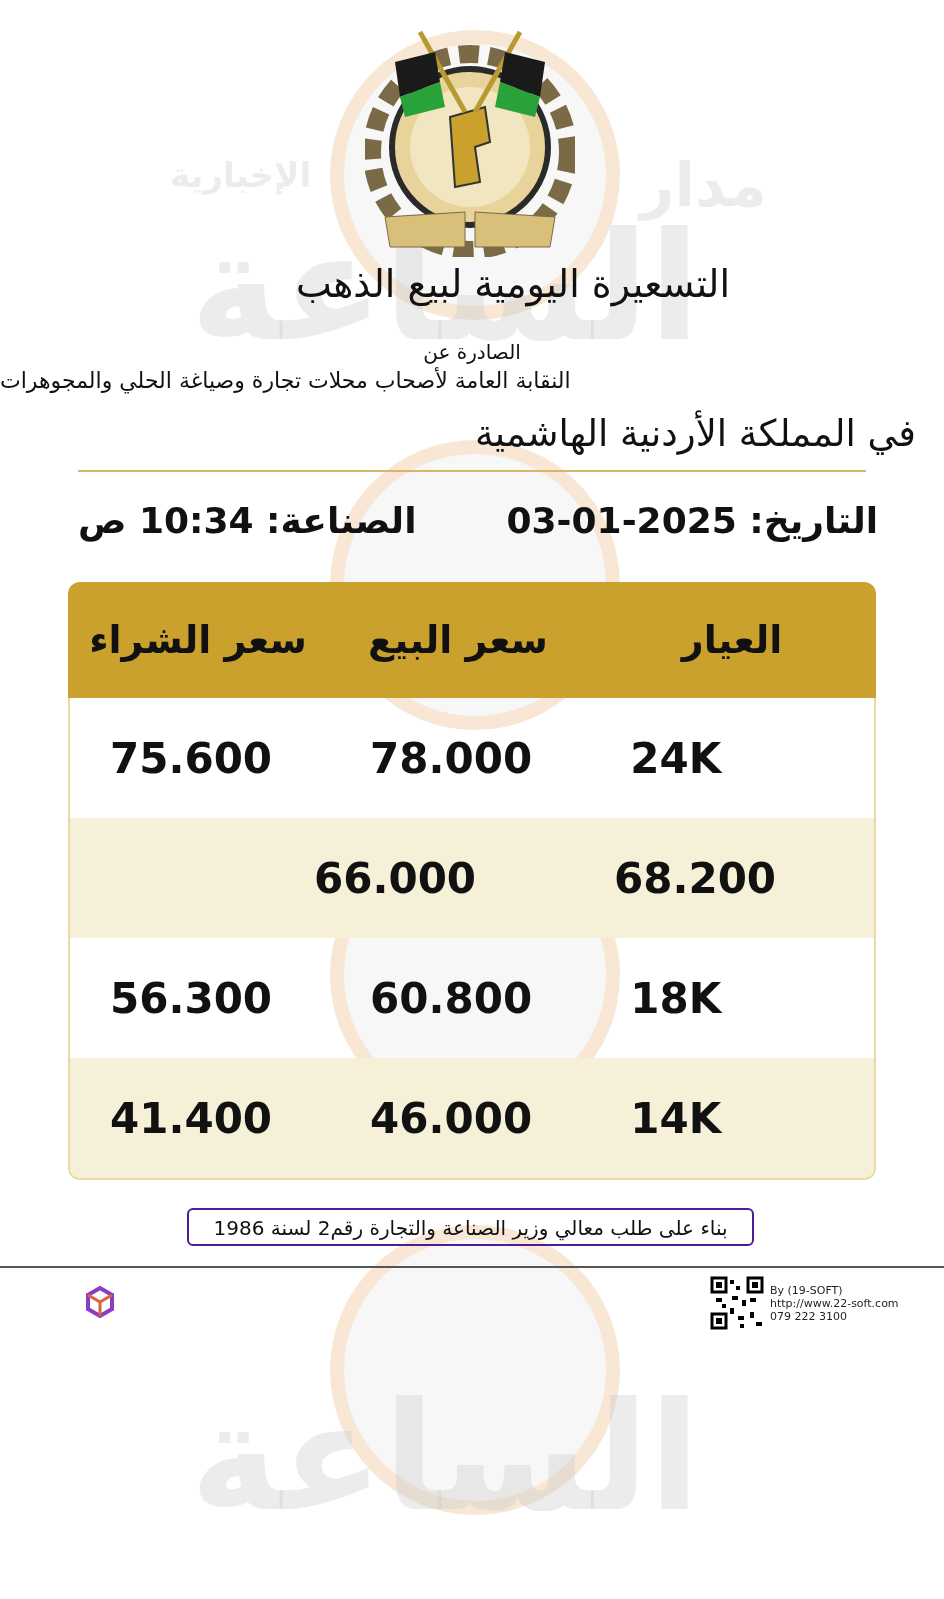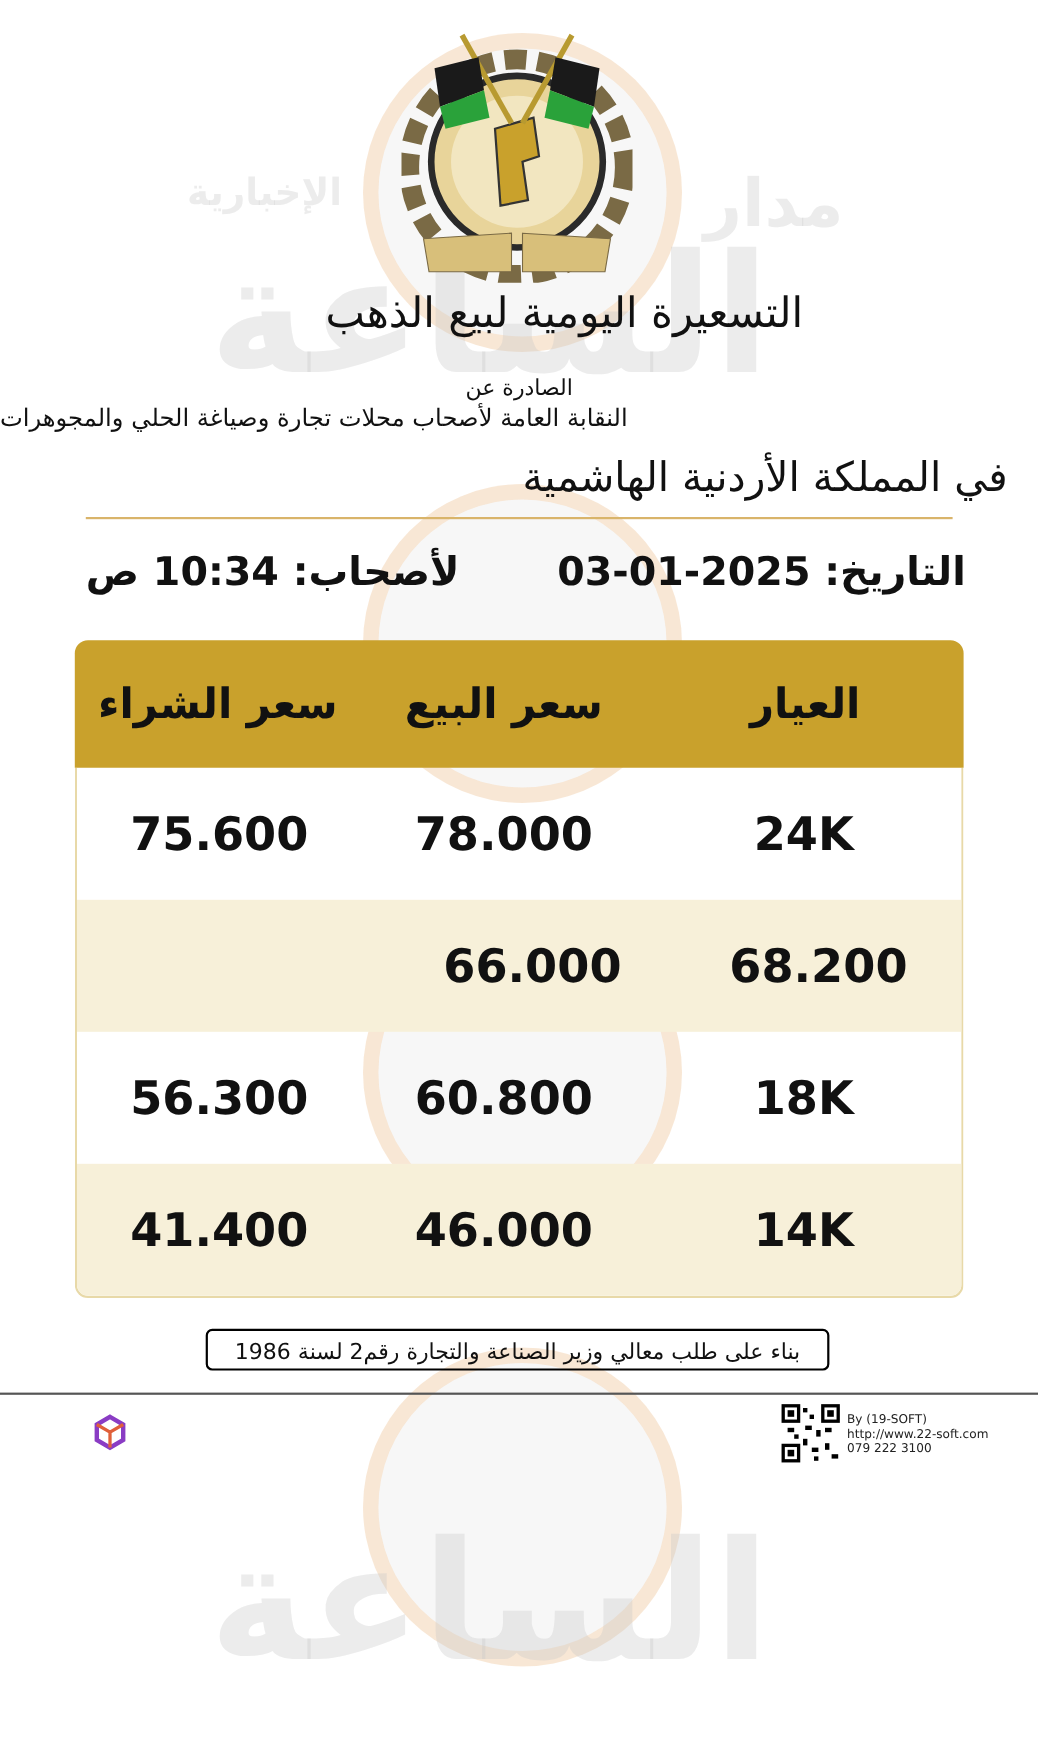--- a/index.html
+++ b/index.html
@@ -18,22 +18,22 @@
   .datetime { position:absolute; top:500px; left:78px; width:800px; height:56px; direction:rtl; font-weight:bold; font-size:36px; }
   .dt-date { position:absolute; right:0; top:0; }
   .dt-time { position:absolute; left:0; top:0; }
   .table { position:absolute; left:68px; top:582px; width:808px; height:600px; }
   .thead { height:116px; background:#c9a12c; border-radius:12px 12px 0 0; display:flex; direction:rtl; align-items:center; font-weight:bold; font-size:38px; }
   .thead div { text-align:center; }
   .c1 { width:260px; } .c2 { width:260px; } .c3 { width:288px; }
   .tbody { border:2px solid #e8d9a8; border-top:none; border-radius:0 0 12px 12px; overflow:hidden; }
   .row { height:120px; display:flex; direction:rtl; align-items:center; font-family:"DejaVu Sans", sans-serif; font-weight:bold; font-size:42px; }
   .row:nth-child(even) { background:#f7f0d9; }
-  .row div { text-align:center; }
-  .note { position:absolute; top:1208px; left:187px; width:567px; height:38px; border:2px solid #000000; border-radius:6px;
+  .row div { text-align:left;padding-left:40px; }
+  .note { position:absolute; top:1208px; left:187px; width:567px; height:38px; border:2px solid #4c1d95; border-radius:6px;
           text-align:center; font-size:20px; line-height:36px; direction:rtl; box-sizing:border-box; }
   .hr-bottom { position:absolute; top:1266px; left:0; width:944px; height:2px; background:#555; }
   .qr { position:absolute; left:710px; top:1276px; width:54px; height:54px; }
   .credit { position:absolute; left:770px; top:1284px; font-size:11px; line-height:13px; color:#222; }
   .softlogo { position:absolute; left:84px; top:1284px; width:32px; height:40px; }
 </style>
 </head>
 <body>
 
 <div class="wm wm-clock" style="left:330px;top:30px;"></div>
@@ -65,21 +65,21 @@
 <div class="syndicate">النقابة العامة لأصحاب محلات تجارة وصياغة الحلي والمجوهرات</div>
 <div class="kingdom">في المملكة الأردنية الهاشمية</div>
 <div class="gold-rule"></div>
 
 <div class="datetime">
   <div class="dt-date">
     <span>التاريخ:</span>
     <span style="direction:ltr;unicode-bidi:embed;">03-01-2025</span>
   </div>
   <div class="dt-time">
-    <span>لأصحاب:</span>
+    <span>الصناعة:</span>
     <span>10:34 ص</span>
   </div>
 </div>
 
 <div class="table">
   <div class="thead">
     <div class="c3">العيار</div>
     <div class="c2">سعر البيع</div>
     <div class="c1">سعر الشراء</div>
   </div>

